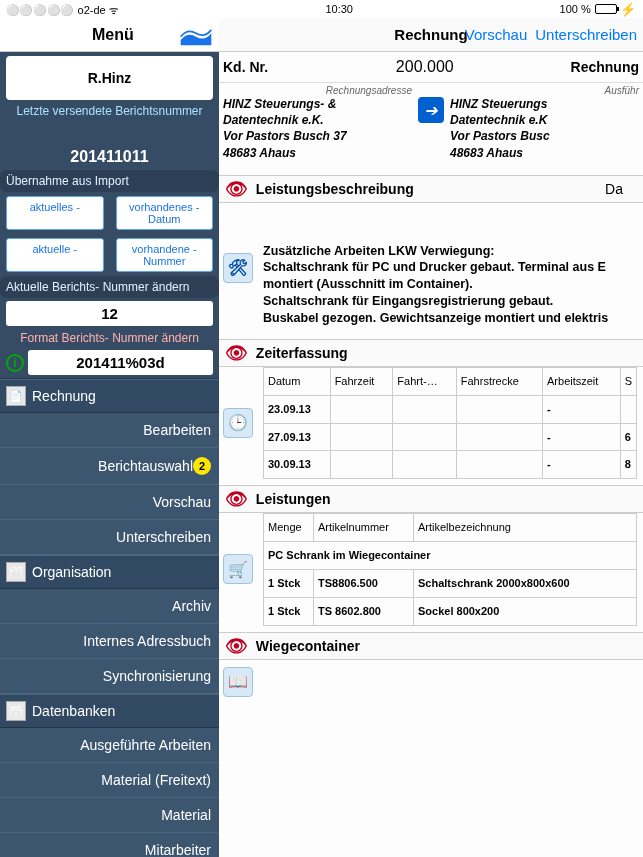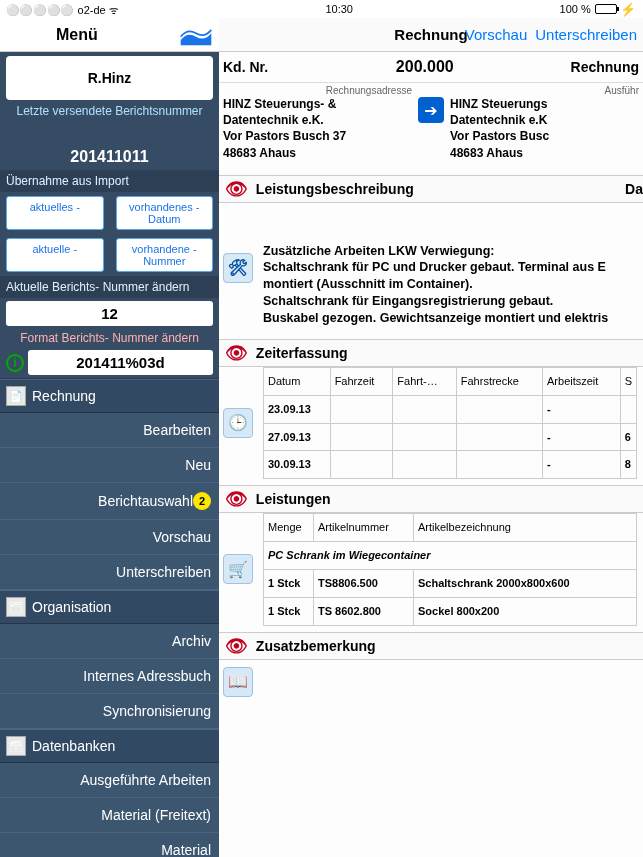--- a/index.html
+++ b/index.html
@@ -10,28 +10,28 @@
   .statusbar .right { display: flex; align-items: center; gap: 4px; }
   .battery { width: 22px; height: 10px; border: 1px solid #000; border-radius: 2px; position: relative; }
   .battery::after { content: ''; position: absolute; right: -3px; top: 2px; width: 2px; height: 4px; background: #000; }
   .battery .fill { background: #4cd964; width: 100%; height: 100%; }
 
   .app { flex: 1; display: flex; overflow: hidden; }
 
   
   .sidebar { width: 219px; background: #364c65; color: #fff; display: flex; flex-direction: column; font-size: 13px; overflow: hidden; }
   .sidebar-header { background: #fff; color: #000; height: 34px; display: flex; align-items: center; justify-content: space-between; padding: 0 6px 0 0; border-bottom: 1px solid #ccc; }
-  .sidebar-header .menu-label { font-size: 16px; font-weight: 600; margin-left: 56px; color:#000; }
+  .sidebar-header .menu-label { font-size: 16px; font-weight: 600; margin-left: 92px; color:#000; }
   .wave-icon { width: 34px; height: 24px; }
   .wave-icon svg { width: 100%; height: 100%; }
 
   .namebox { background: #fff; color: #000; border-radius: 4px; margin: 4px 6px 2px; text-align: center; font-weight: 600; padding: 14px 0; font-size: 14px; }
   .blue-caption { color: #aee0ff; font-size: 12px; text-align: center; padding: 2px 0; font-weight: 500; }
   .bignum { color: #fff; font-size: 16px; font-weight: 700; text-align: center; padding: 0 0 4px; margin-top: 28px; }
-  .section-cap { background: #2d3f54; color: #dff1ff; font-size: 12px; padding: 4px 6px; font-weight: 500; }
+  .section-cap { background: #2d3f54; color: #dff1ff; font-size: 12px; padding: 4px 6px; font-weight: 500; border-radius: 7px; }
 
   .btn-row { display: flex; gap: 12px; padding: 4px 6px; }
   .pill { flex: 1; background: #fff; border: 1px solid #5aa9e6; color: #1a73e8; font-size: 11px; text-align: center; padding: 4px 2px; border-radius: 3px; }
 
   .num-row { display: flex; gap: 4px; align-items: center; padding: 3px 6px; }
   .num-row .numbox { flex: 1; background: #fff; color: #000; border-radius: 3px; text-align: center; font-weight: 600; padding: 4px 0; font-size: 15px; }
   .info-icon { width: 18px; height: 18px; border: 2px solid #0a0; border-radius: 50%; display: flex; align-items: center; justify-content: center; color: #0a0; font-size: 12px; font-weight: 700; }
 
   .tree { flex: 1; overflow: hidden; background: #3d5670; border-top: 1px solid #2a3a4d; font-size: 14px; }
   .tree-group { display: flex; align-items: center; gap: 6px; background: #324963; padding: 6px 6px; border-top: 1px solid #4b657f; border-bottom: 1px solid #263445; font-weight: 500; }
@@ -41,40 +41,40 @@
   .badge { background: #ffe600; color: #000; border-radius: 50%; width: 18px; height: 18px; display: flex; align-items: center; justify-content: center; font-size: 11px; font-weight: 700; }
 
   
   .main { flex: 1; display: flex; flex-direction: column; overflow: hidden; background: #fdfdfd; }
   .main-header { height: 34px; display: flex; align-items: center; justify-content: center; position: relative; border-bottom: 1px solid #ccc; background: #fafafa; }
   .main-header .title { font-weight: 700; font-size: 15px; }
   .main-header .actions { position: absolute; right: 6px; color: #007aff; font-size: 15px; display: flex; gap: 8px; }
 
   .kd-row { display: flex; align-items: center; padding: 6px 4px; gap: 8px; border-bottom: 1px solid #ddd; }
   .kd-row .lbl { font-weight: 700; font-size: 14px; width: 56px; }
-  .kd-row .val { font-weight: 700; font-size: 16px; flex: 1; text-align: center; }
+  .kd-row .val { font-weight: 400; font-size: 16px; flex: 1; text-align: center; }
   .kd-row .rightlbl { font-weight: 700; font-size: 14px; }
 
-  .addr-row { display: flex; gap: 6px; padding: 2px 4px 8px; font-size: 12px; }
+  .addr-row { display: flex; gap: 6px; padding: 2px 4px 8px; font-size: 12px; font-style: italic; }
   .addr-col { flex: 1; }
   .addr-cap { font-size: 10px; color: #666; text-align: right; }
   .addr-text { font-size: 12px; font-weight: 600; line-height: 1.35; }
   .arrow-badge { width: 26px; height: 26px; background: #0060d0; border-radius: 4px; align-self: flex-start; margin-top: 12px; display: flex; align-items: center; justify-content: center; color: #fff; font-size: 16px; }
 
   .block { margin-top: 6px; }
   .block-head { display: flex; align-items: center; gap: 8px; padding: 4px 6px; font-weight: 700; font-size: 14px; border-top: 1px solid #ccc; border-bottom: 1px solid #ccc; background: #fafafa; position: relative; }
   .eye { color: #c00020; font-size: 18px; line-height: 1; }
-  .block-head .right { position: absolute; right: 0; font-weight: 700; }
+  .block-head .right { position: absolute; right: 20px; font-weight: 400; }
   .block-body { padding: 6px 6px 6px 44px; font-size: 12.5px; font-weight: 600; line-height: 1.35; position: relative; }
   .side-icon { position: absolute; left: 4px; top: 50%; transform: translateY(-50%); width: 30px; height: 30px; background: #d7e8f7; border: 1px solid #9ec2e3; border-radius: 4px; display: flex; align-items: center; justify-content: center; color: #0050a0; font-size: 16px; }
 
   table { width: 100%; border-collapse: collapse; font-size: 11px; }
   th, td { border: 1px solid #ccc; padding: 6px 4px; text-align: left; vertical-align: top; }
   th { font-weight: 500; background: #fdfdfd; }
-  .span-row td { font-size: 11px; font-style: italic; }
+  .span-row td { font-size: 11px; }
 
 </style>
 </head>
 <body>
 
 <div class="statusbar">
   <span>⚪⚪⚪⚪⚪ o2-de ᯤ</span>
   <span>10:30</span>
   <span class="right">
     <span>100 %</span>
@@ -122,23 +122,20 @@
     </div>
 
     <div class="tree">
 
       <div class="tree-group">
         <span class="gicon">📄</span>
         <span>Rechnung</span>
       </div>
       <div class="tree-item">
           <span>Bearbeiten</span>
-        </div>
-      <div class="tree-item tree-sub">
-          <span>Neu</span>
         </div>
       <div class="tree-item tree-sub">
         <span>Berichtauswahl</span>
         <span class="badge">2</span>
       </div>
       <div class="tree-item">
           <span>Vorschau</span>
         </div>
       <div class="tree-item">
           <span>Unterschreiben</span>
@@ -301,21 +298,21 @@
                 <td>Sockel 800x200</td>
               </tr>
         </tbody>
           </table>
       </div>
     </div>
 
     <div class="block">
       <div class="block-head">
         <span class="eye">👁</span>
-        <span>Zusatzbemerkung</span>
+        <span>Wiegecontainer</span>
       </div>
       <div class="block-body" style="min-height:44px">
         <span class="side-icon">📖</span>
       </div>
     </div>
 
   </div>
 </div>
 
 </body></html>

